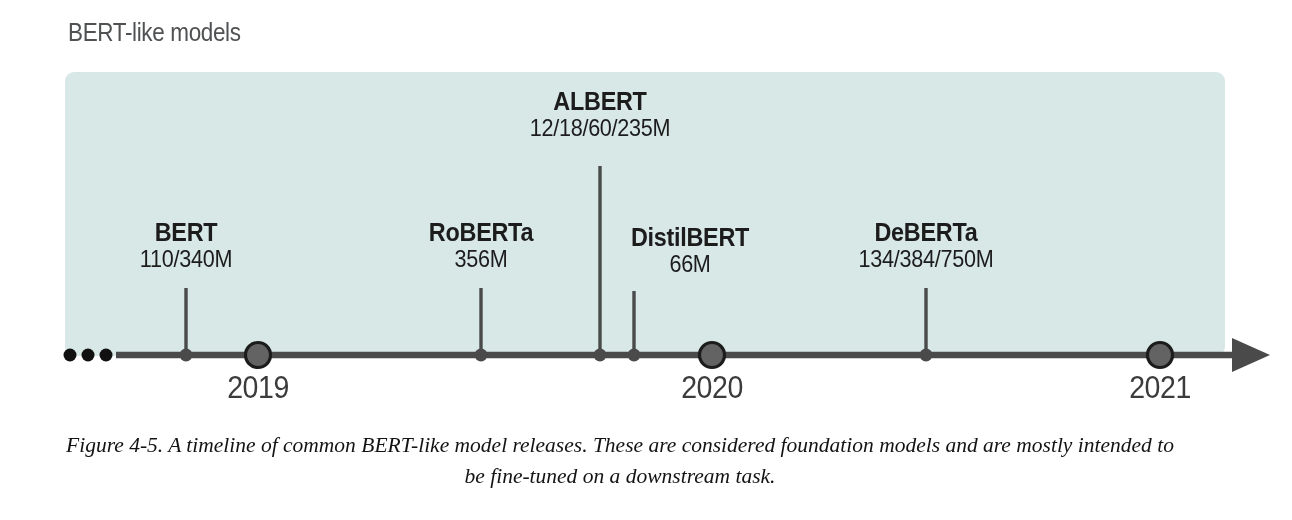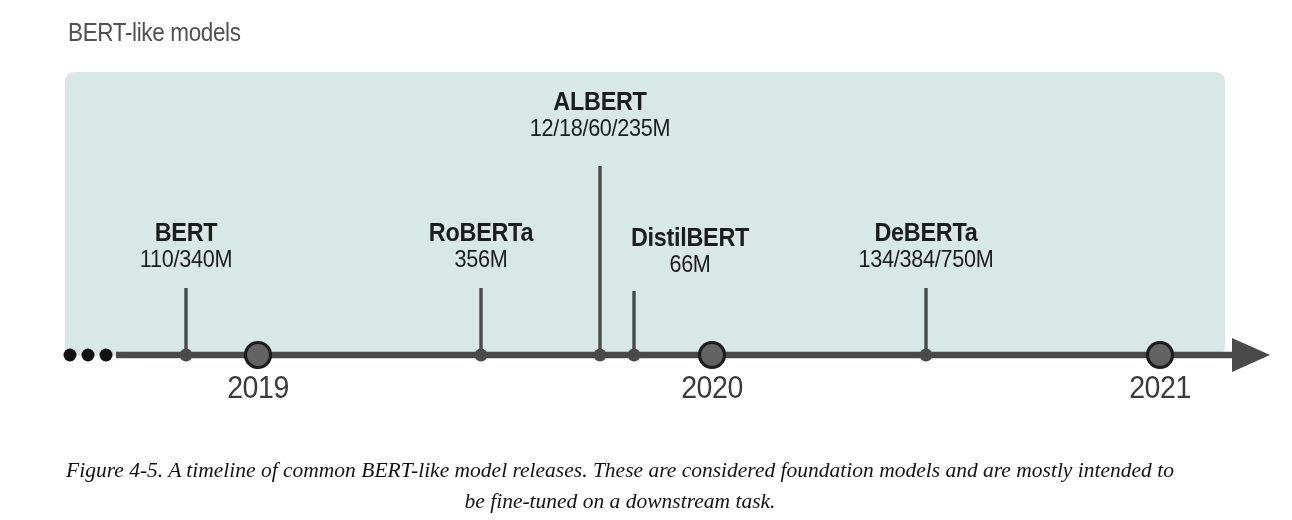--- a/index.html
+++ b/index.html
@@ -99,21 +99,20 @@
     left: 50%;
     transform: translateX(-50%);
     top: 430px;
     width: 1120px;
     text-align: center;
     font-family: "Liberation Serif", serif;
     font-style: italic;
     font-size: 21.5px;
     line-height: 1.45;
     color: #131313;
-    margin-top: 25px;
   }
 </style>
 </head>
 <body>
 
 <div id="figure-root">
 
   <div id="chart-title">BERT-like models</div>
 
   <div id="plot-panel"></div>

